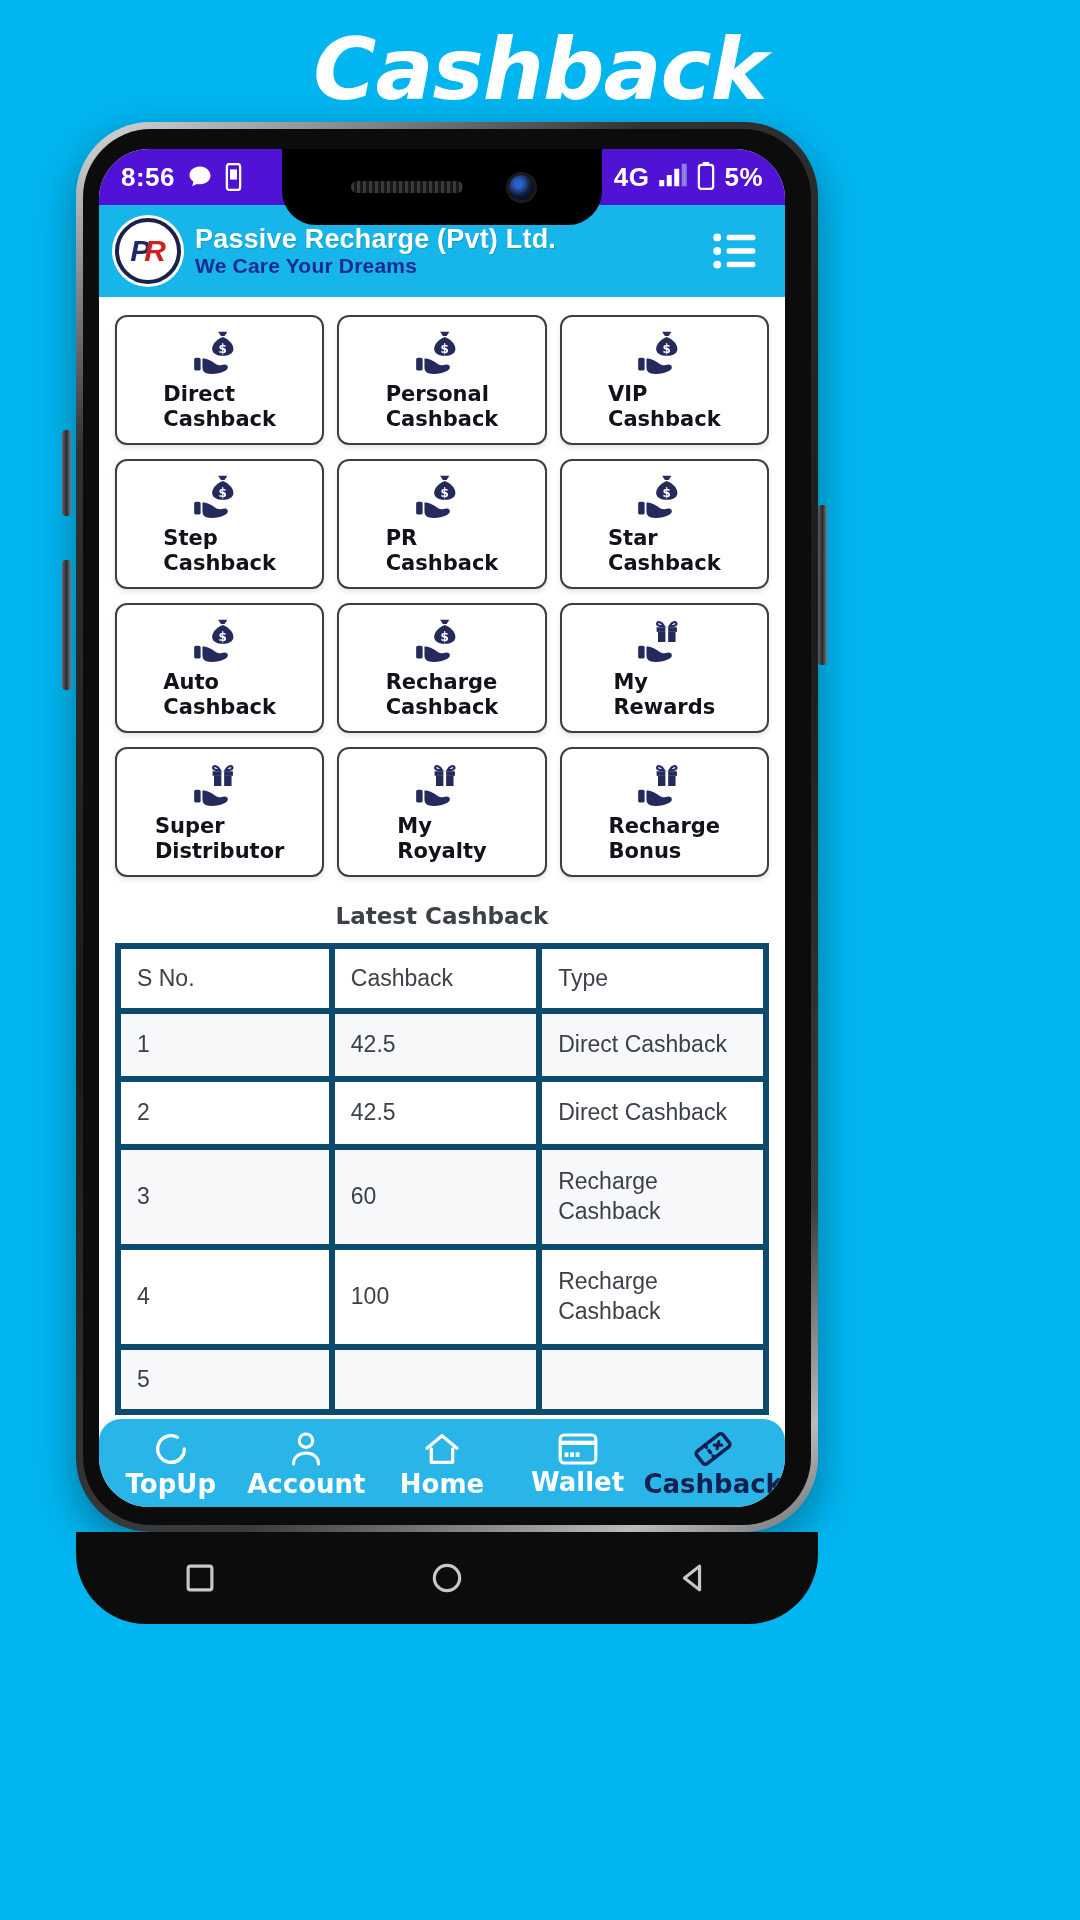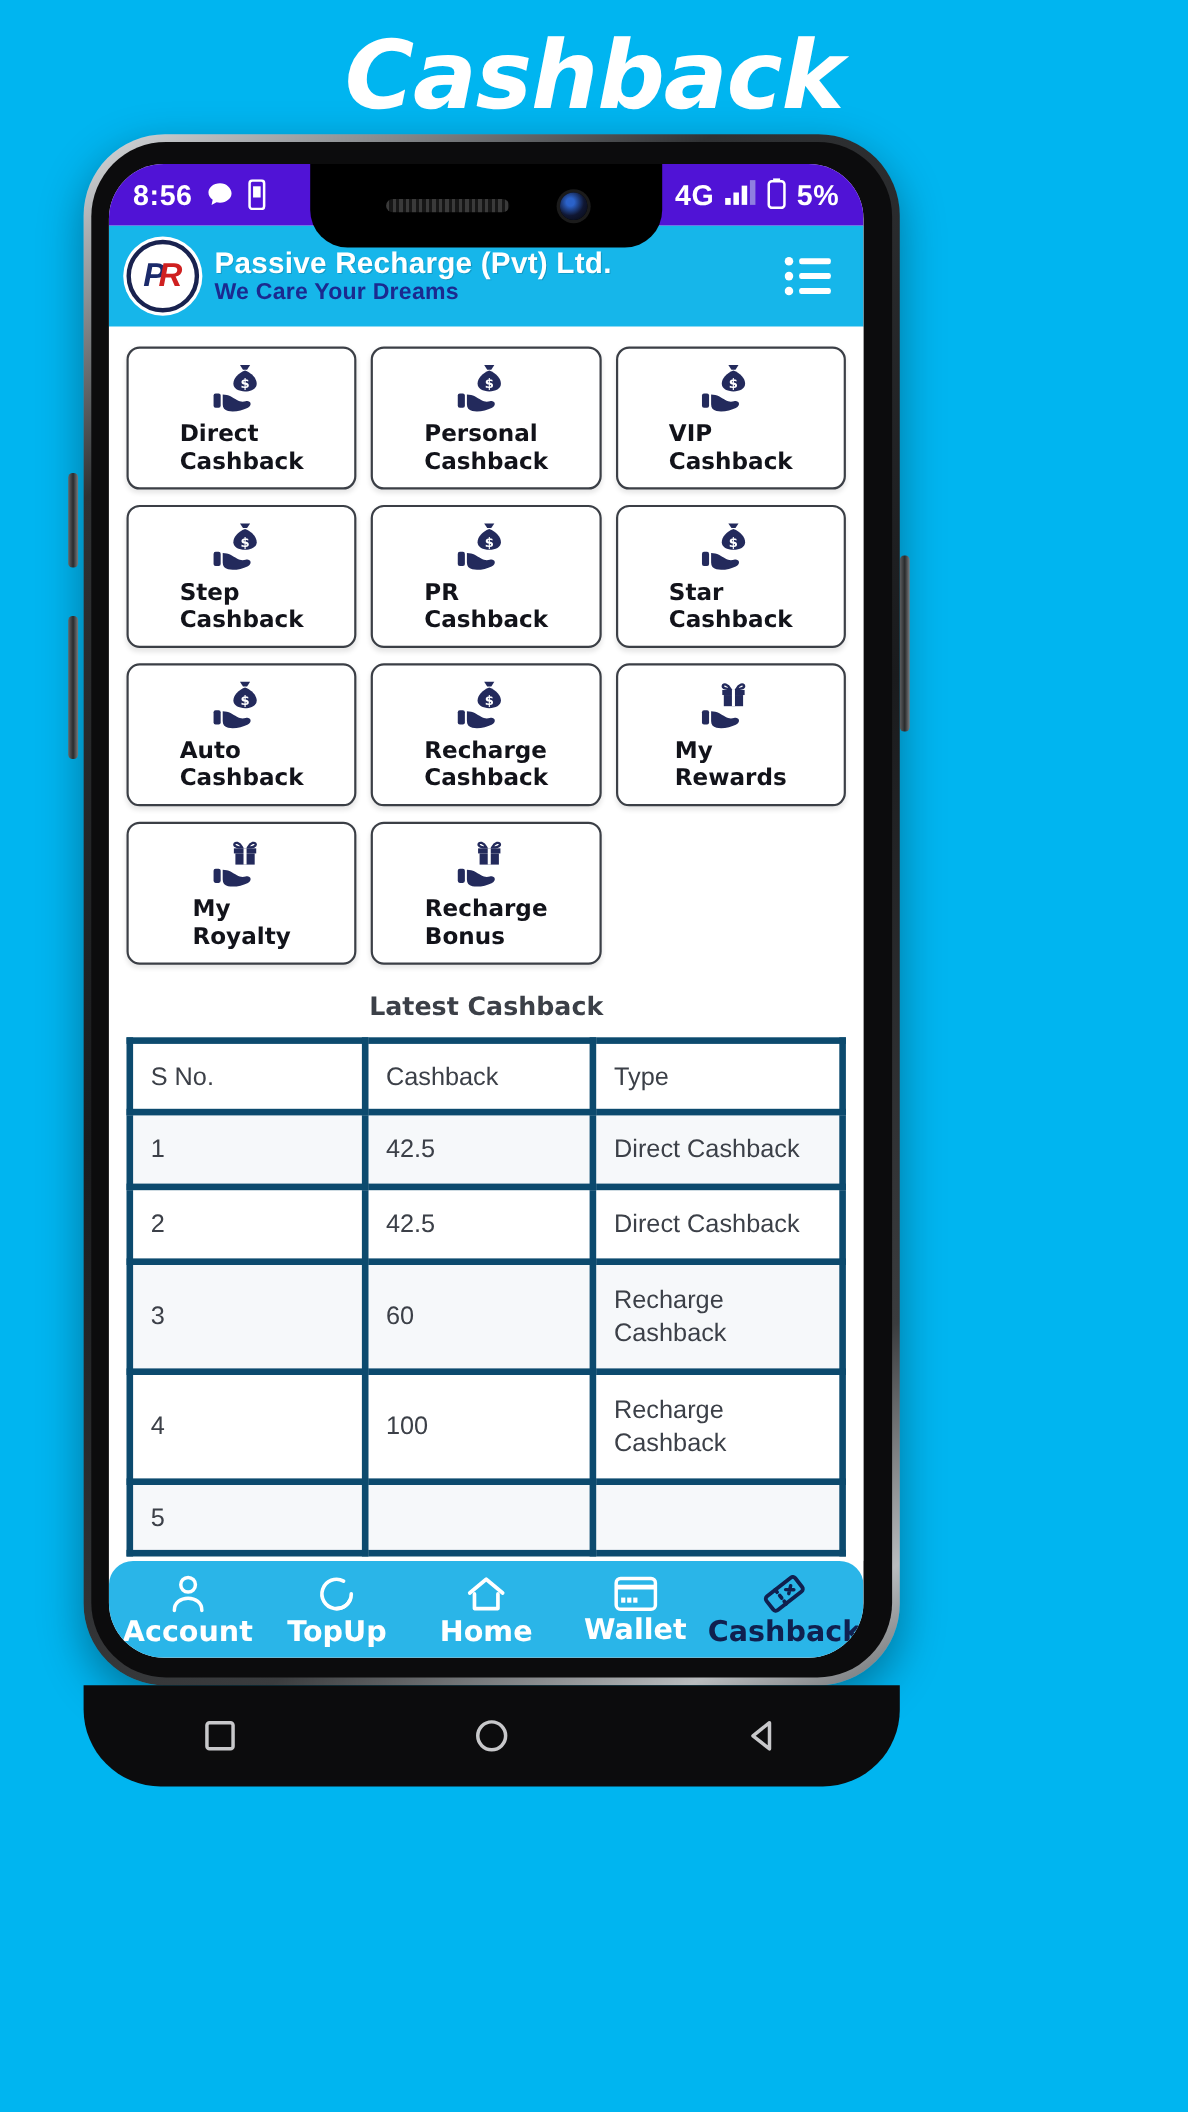--- a/index.html
+++ b/index.html
@@ -401,20 +401,35 @@
                   <rect x="31.5" y="10" width="3" height="16" fill="#ffffff"></rect>
                   <rect x="2" y="30" width="7" height="14" rx="2" fill="#232a5c"></rect>
                   <path fill="#232a5c" d="M11 31c6 0 10 3 14 5.5 3 1.9 6 2 8.5 1.2 2.4-.8 4.5.2 4.9 2 .4 1.7-.6 3.4-3.1 4.6-5 2.4-13 4.3-19 2.9-3.5-.8-5.3-3-5.3-6.6z"></path>
                 </svg>
               </div>
               <div class="tile-label">
                 <span>My</span><br><span>Rewards</span>
               </div>
             </div>
 
+            <div class="tile">
+              <div class="tile-icon">
+                <svg width="56" height="48" viewBox="0 0 60 52">
+                  <path d="M30 9c-2.5-5-7-5.5-7.5-3S27 9 30 9zM36 9c2.5-5 7-5.5 7.5-3S39 9 36 9z" fill="none" stroke="#232a5c" stroke-width="2.3"></path>
+                  <rect x="22" y="10" width="22" height="5" fill="#232a5c"></rect>
+                  <rect x="23.5" y="15" width="19" height="11" fill="#232a5c"></rect>
+                  <rect x="31.5" y="10" width="3" height="16" fill="#ffffff"></rect>
+                  <rect x="2" y="30" width="7" height="14" rx="2" fill="#232a5c"></rect>
+                  <path fill="#232a5c" d="M11 31c6 0 10 3 14 5.5 3 1.9 6 2 8.5 1.2 2.4-.8 4.5.2 4.9 2 .4 1.7-.6 3.4-3.1 4.6-5 2.4-13 4.3-19 2.9-3.5-.8-5.3-3-5.3-6.6z"></path>
+                </svg>
+              </div>
+              <div class="tile-label">
+                <span>Super</span><br><span>Distributor</span>
+              </div>
+            </div>
 
             <div class="tile">
               <div class="tile-icon">
                 <svg width="56" height="48" viewBox="0 0 60 52">
                   <path d="M30 9c-2.5-5-7-5.5-7.5-3S27 9 30 9zM36 9c2.5-5 7-5.5 7.5-3S39 9 36 9z" fill="none" stroke="#232a5c" stroke-width="2.3"></path>
                   <rect x="22" y="10" width="22" height="5" fill="#232a5c"></rect>
                   <rect x="23.5" y="15" width="19" height="11" fill="#232a5c"></rect>
                   <rect x="31.5" y="10" width="3" height="16" fill="#ffffff"></rect>
                   <rect x="2" y="30" width="7" height="14" rx="2" fill="#232a5c"></rect>
                   <path fill="#232a5c" d="M11 31c6 0 10 3 14 5.5 3 1.9 6 2 8.5 1.2 2.4-.8 4.5.2 4.9 2 .4 1.7-.6 3.4-3.1 4.6-5 2.4-13 4.3-19 2.9-3.5-.8-5.3-3-5.3-6.6z"></path>
@@ -484,34 +499,34 @@
                 <td class="cell-type"></td>
               </tr>
             </tbody>
           </table>
         </div>
 
         <div class="bottomnav">
           <div class="navitem">
             <span>
               <svg class="icon-svg" width="40" height="40" viewBox="0 0 24 24">
+                <path d="M20 12a8 8 0 1 1-4.2-7" fill="none" stroke="#fff" stroke-width="2" stroke-linecap="round"></path>
+                <path d="M12 20a8 8 0 0 0 7.2-4.4" fill="none" stroke="#fff" stroke-width="2" stroke-linecap="round"></path>
+              </svg>
+            </span>
+            <span class="navlabel">TopUp</span>
+          </div>
+          <div class="navitem">
+            <span>
+              <svg class="icon-svg" width="40" height="40" viewBox="0 0 24 24">
                 <circle cx="12" cy="7" r="4" fill="none" stroke="#fff" stroke-width="1.9"></circle>
                 <path d="M4.5 21c0-4.2 3.4-6.6 7.5-6.6s7.5 2.4 7.5 6.6" fill="none" stroke="#fff" stroke-width="1.9" stroke-linecap="round"></path>
               </svg>
             </span>
             <span class="navlabel">Account</span>
-          </div>
-          <div class="navitem">
-            <span>
-              <svg class="icon-svg" width="40" height="40" viewBox="0 0 24 24">
-                <path d="M20 12a8 8 0 1 1-4.2-7" fill="none" stroke="#fff" stroke-width="2" stroke-linecap="round"></path>
-                <path d="M12 20a8 8 0 0 0 7.2-4.4" fill="none" stroke="#fff" stroke-width="2" stroke-linecap="round"></path>
-              </svg>
-            </span>
-            <span class="navlabel">TopUp</span>
           </div>
           <div class="navitem">
             <span>
               <svg class="icon-svg" width="40" height="40" viewBox="0 0 24 24">
                 <path d="M3 11.5L12 4l9 7.5" fill="none" stroke="#fff" stroke-width="2" stroke-linecap="round" stroke-linejoin="round"></path>
                 <path d="M5.6 12v8h12.8v-8" fill="none" stroke="#fff" stroke-width="2" stroke-linecap="round" stroke-linejoin="round"></path>
               </svg>
             </span>
             <span class="navlabel">Home</span>
           </div>

